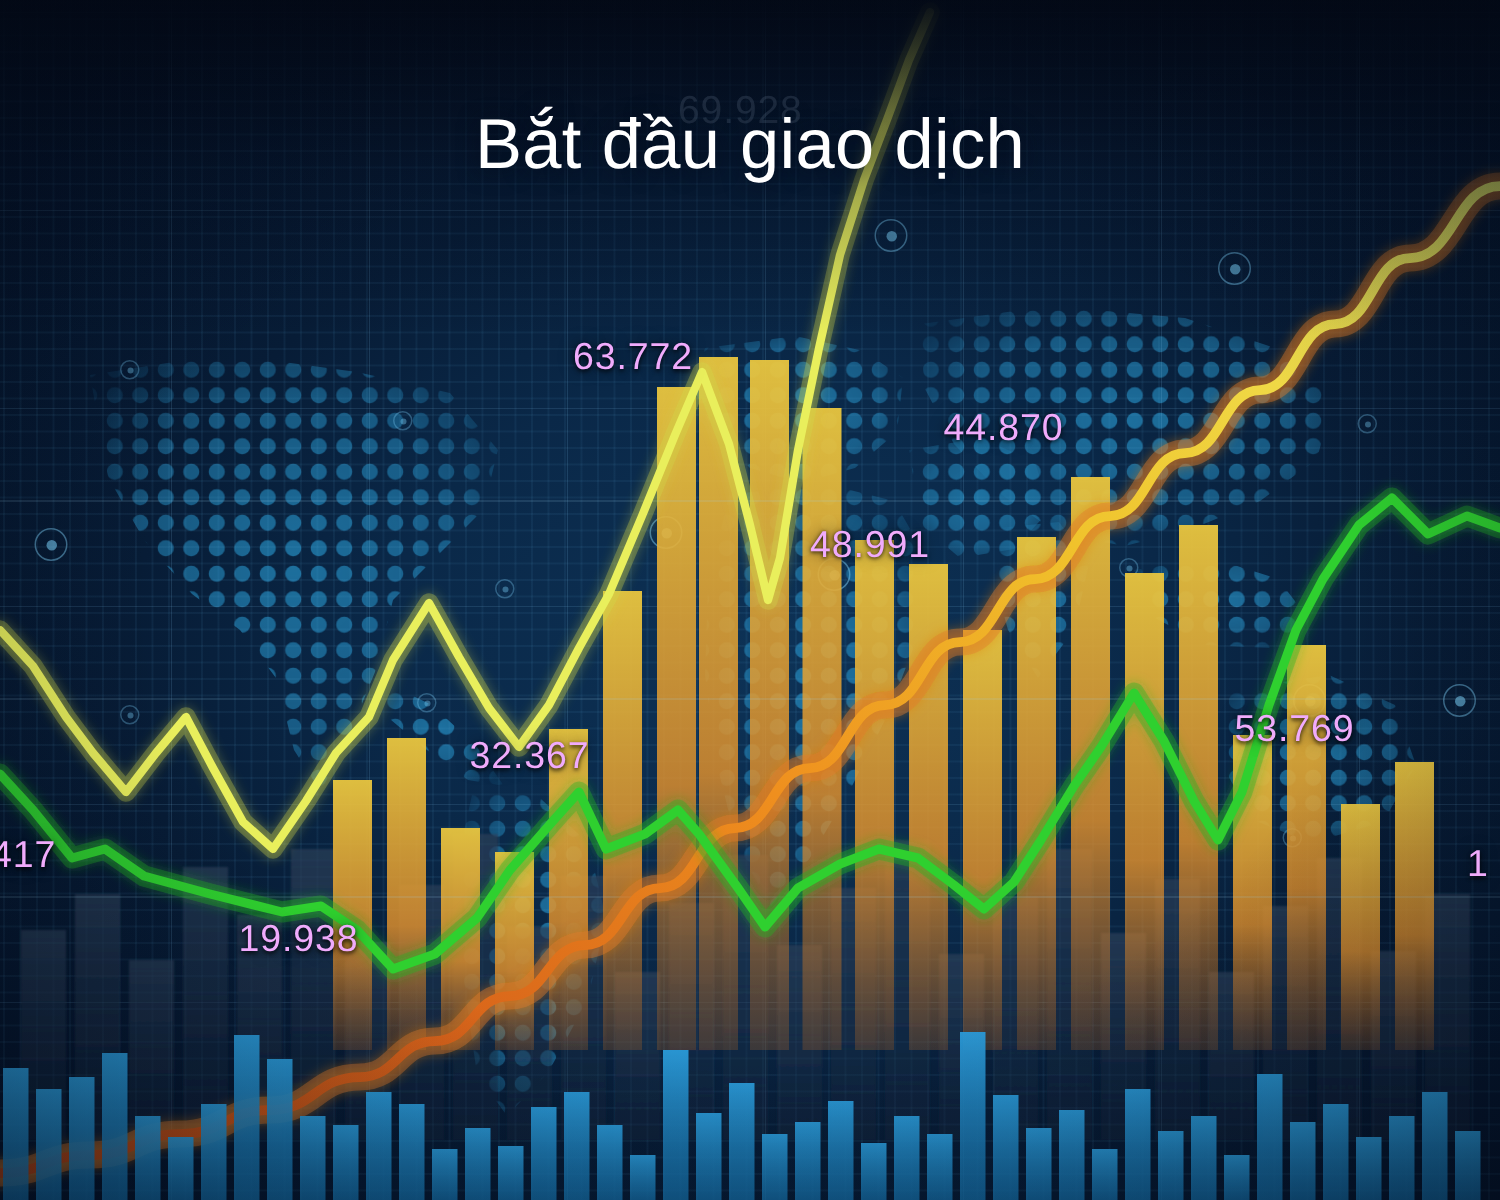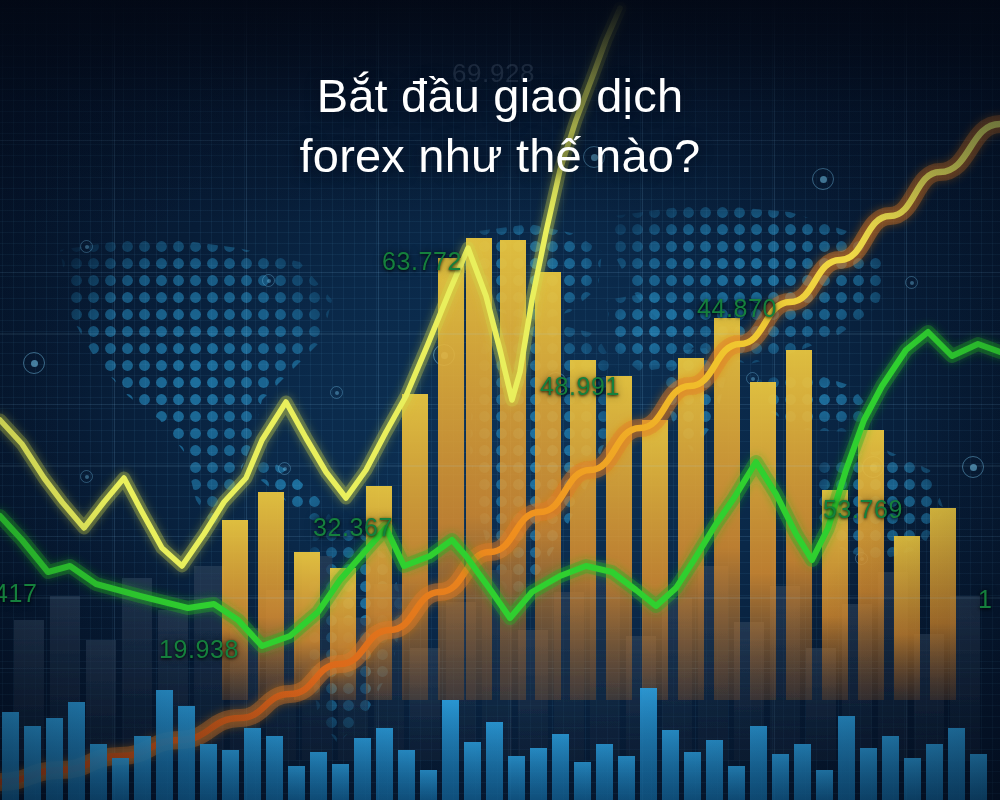--- a/index.html
+++ b/index.html
@@ -60,21 +60,21 @@
 
   
   .vlabel{
     position:absolute;
     color:#eaf06a;
     font-family:"Liberation Sans","DejaVu Sans",sans-serif;
     font-size:25px;font-weight:400;letter-spacing:.6px;
     white-space:nowrap;
     text-shadow:0 1px 3px rgba(0,0,0,.85), 0 0 10px rgba(0,0,0,.6);
   }
-  .vlabel.pale{color:#15803d;margin-top:23px;}
+  .vlabel.pale{color:#f0abfc;}
   .vlabel.ghost{
     color:rgba(150,170,190,.16);
     text-shadow:none;font-size:26px;
   }
   
   #title{
     position:absolute;left:0;top:66px;width:1000px;
     text-align:center;
     color:#ffffff;
     font-family:"Liberation Sans","DejaVu Sans",sans-serif;
@@ -309,27 +309,26 @@
           <rect x="970" y="754" width="17" height="46" fill="url(#volGrad)" opacity="1"></rect>
         </g>
     </svg>
   </div>
 
   <div class="layer" id="bg-vignette"></div>
 
   <div id="labels">
       <div class="vlabel ghost" style="left: 452px; top: 58px;">69.928</div>
       <div class="vlabel pale" style="left: 382px; top: 224px;">63.772</div>
-      <div class="vlabel pale" style="left: 697px; top: 271px;">44.870</div>
+      <div class="vlabel pale" style="left: 629px; top: 271px;">44.870</div>
       <div class="vlabel pale" style="left: 540px; top: 349px;">48.991</div>
       <div class="vlabel pale" style="left: 313px; top: 490px;">32.367</div>
       <div class="vlabel pale" style="left: 823px; top: 472px;">53.769</div>
       <div class="vlabel pale" style="left: -6px; top: 556px;">417</div>
       <div class="vlabel pale" style="left: 159px; top: 612px;">19.938</div>
       <div class="vlabel pale" style="left: 978px; top: 562px;">1</div>
     </div>
 
   <div id="title">
     <span class="ln">Bắt đầu giao dịch</span>
-    <span class="ln">forex như thế nào?</span>
   </div>
 
 </div>
 
 </body></html>

